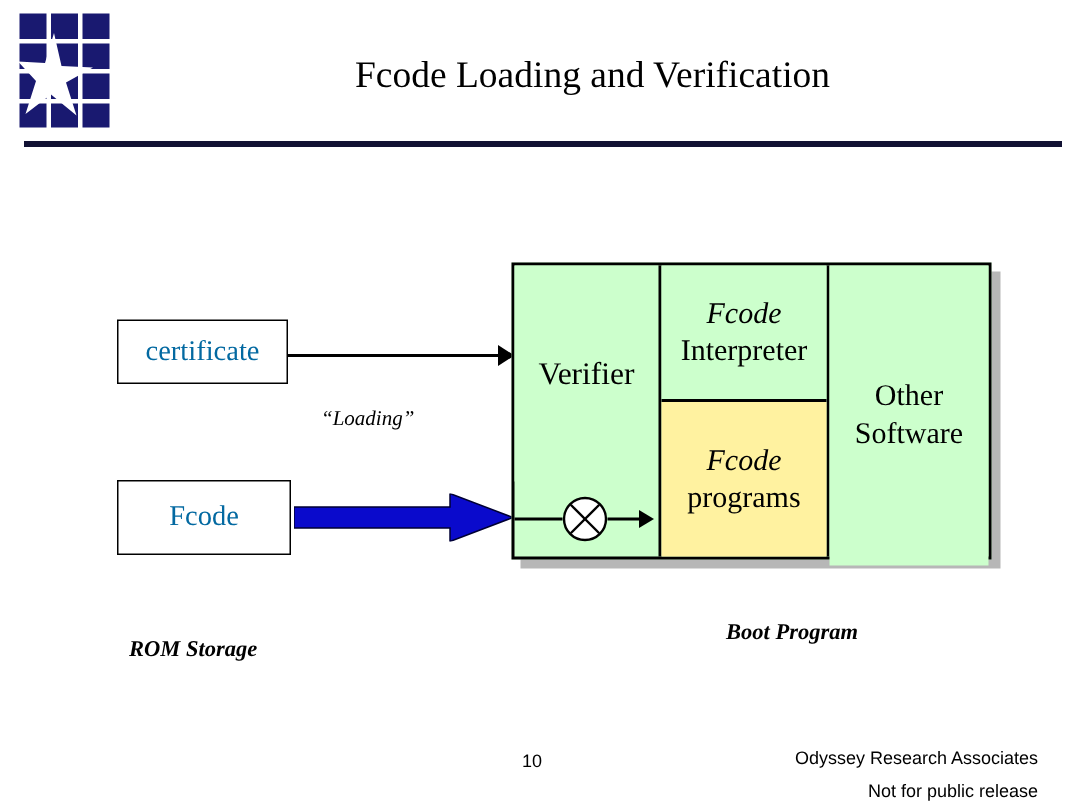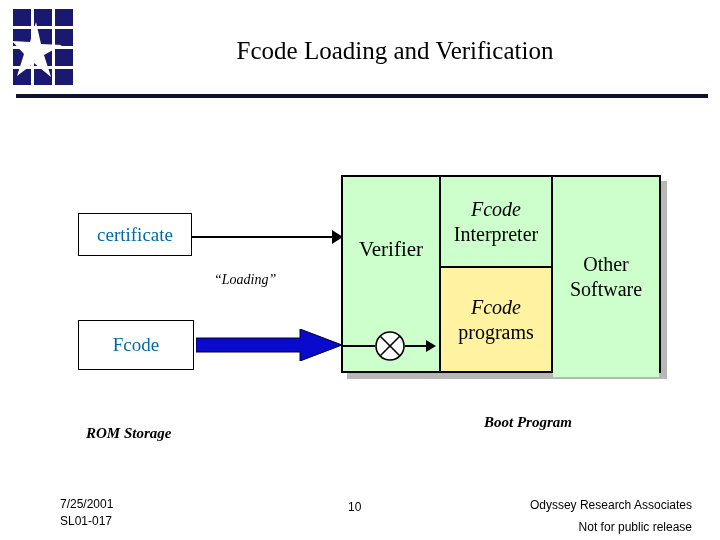--- a/index.html
+++ b/index.html
@@ -355,21 +355,17 @@
       <line x1="25.5" y1="6.5" x2="6.5" y2="25.5" stroke="#000000" stroke-width="1.6"></line>
     </svg>
   </div>
   <div id="gate-line-right"></div>
   <div id="gate-arrow-head"></div>
 
   <div class="caption" id="loading-caption">“Loading”</div>
   <div class="caption" id="rom-caption">ROM Storage</div>
   <div class="caption" id="boot-caption">Boot Program</div>
 
-  <div class="footer-text" id="footer-left">
-    <div>7/25/2001</div>
-    <div>SL01-017</div>
-  </div>
   <div class="footer-text" id="footer-page">10</div>
   <div class="footer-text" id="footer-org">Odyssey Research Associates</div>
   <div class="footer-text" id="footer-notice">Not for public release</div>
 
 </div>
 
 </body></html>

